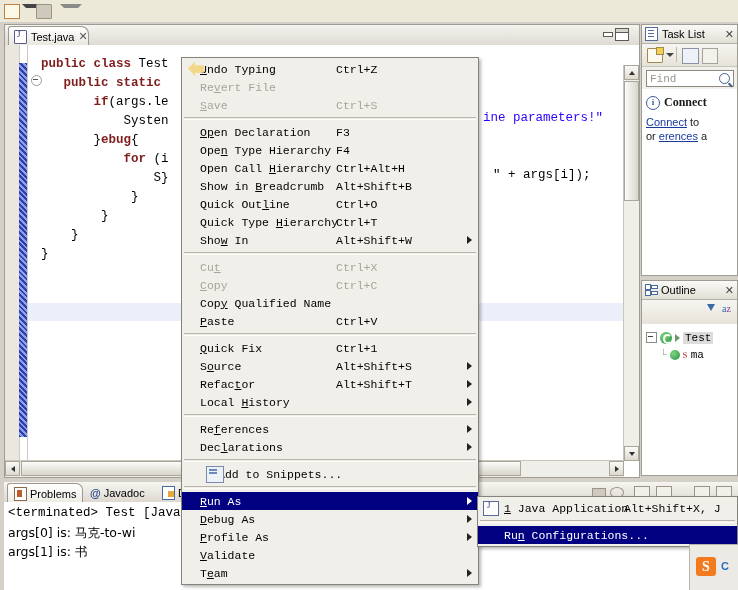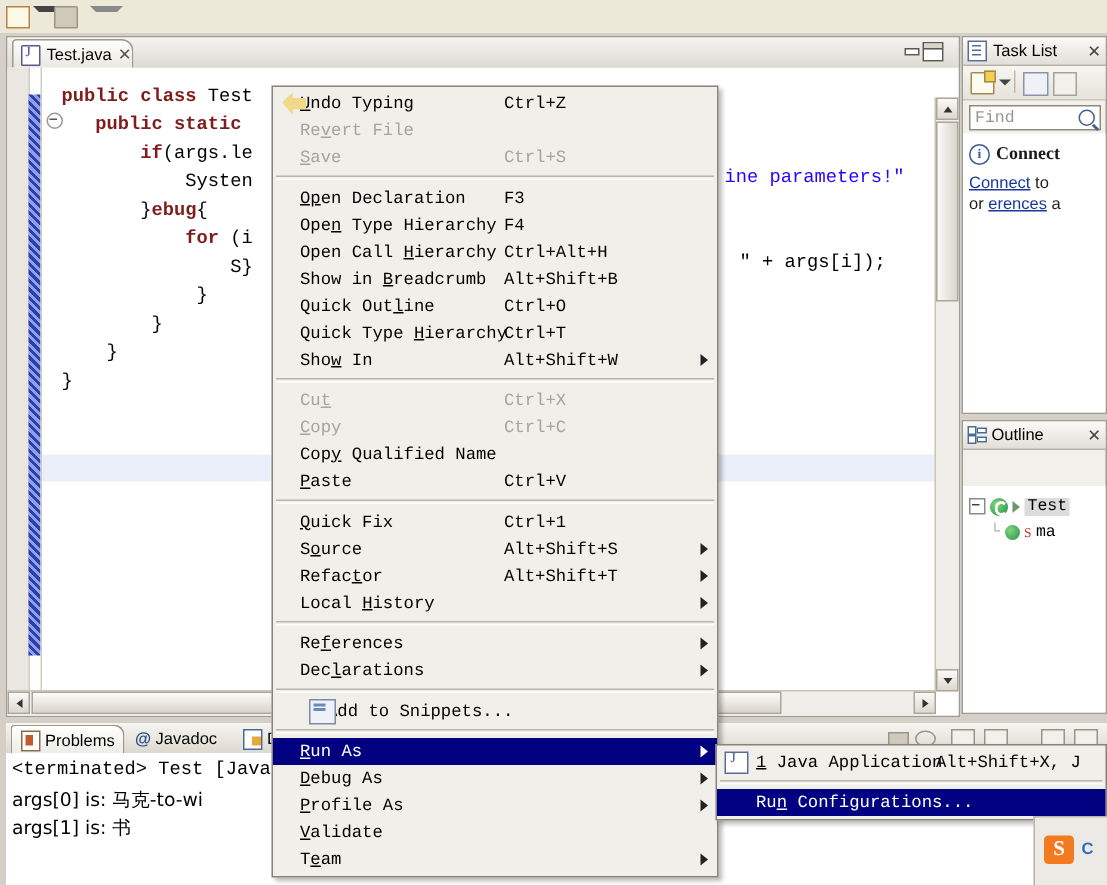--- a/index.html
+++ b/index.html
@@ -281,20 +281,26 @@
       <span class="outline-ic">
         <i style="left:0;top:0;width:4px;height:4px;"></i>
         <i style="left:0;top:6px;width:4px;height:4px;"></i>
         <i style="left:6px;top:1px;width:5px;height:2px;"></i>
         <i style="left:6px;top:7px;width:5px;height:2px;"></i>
       </span>
       <span>Outline</span>
       <span class="pclose">✕</span>
     </div>
 
+    <div id="ol-toolbar">
+      <div class="sortarrow"></div>
+      <div class="sortaz">
+        <span class="a">a</span><span class="z">z</span>
+      </div>
+    </div>
 
     <div id="ol-body">
       <div class="tree-row">
         <span class="exp-box"></span>
         <span class="cls-ic"></span>
         <span class="tri-r"></span>
         <span class="node-lbl">Test</span>
       </div>
       <div class="tree-row" style="padding-left:18px">
         <span class="tree-guide">└</span>

